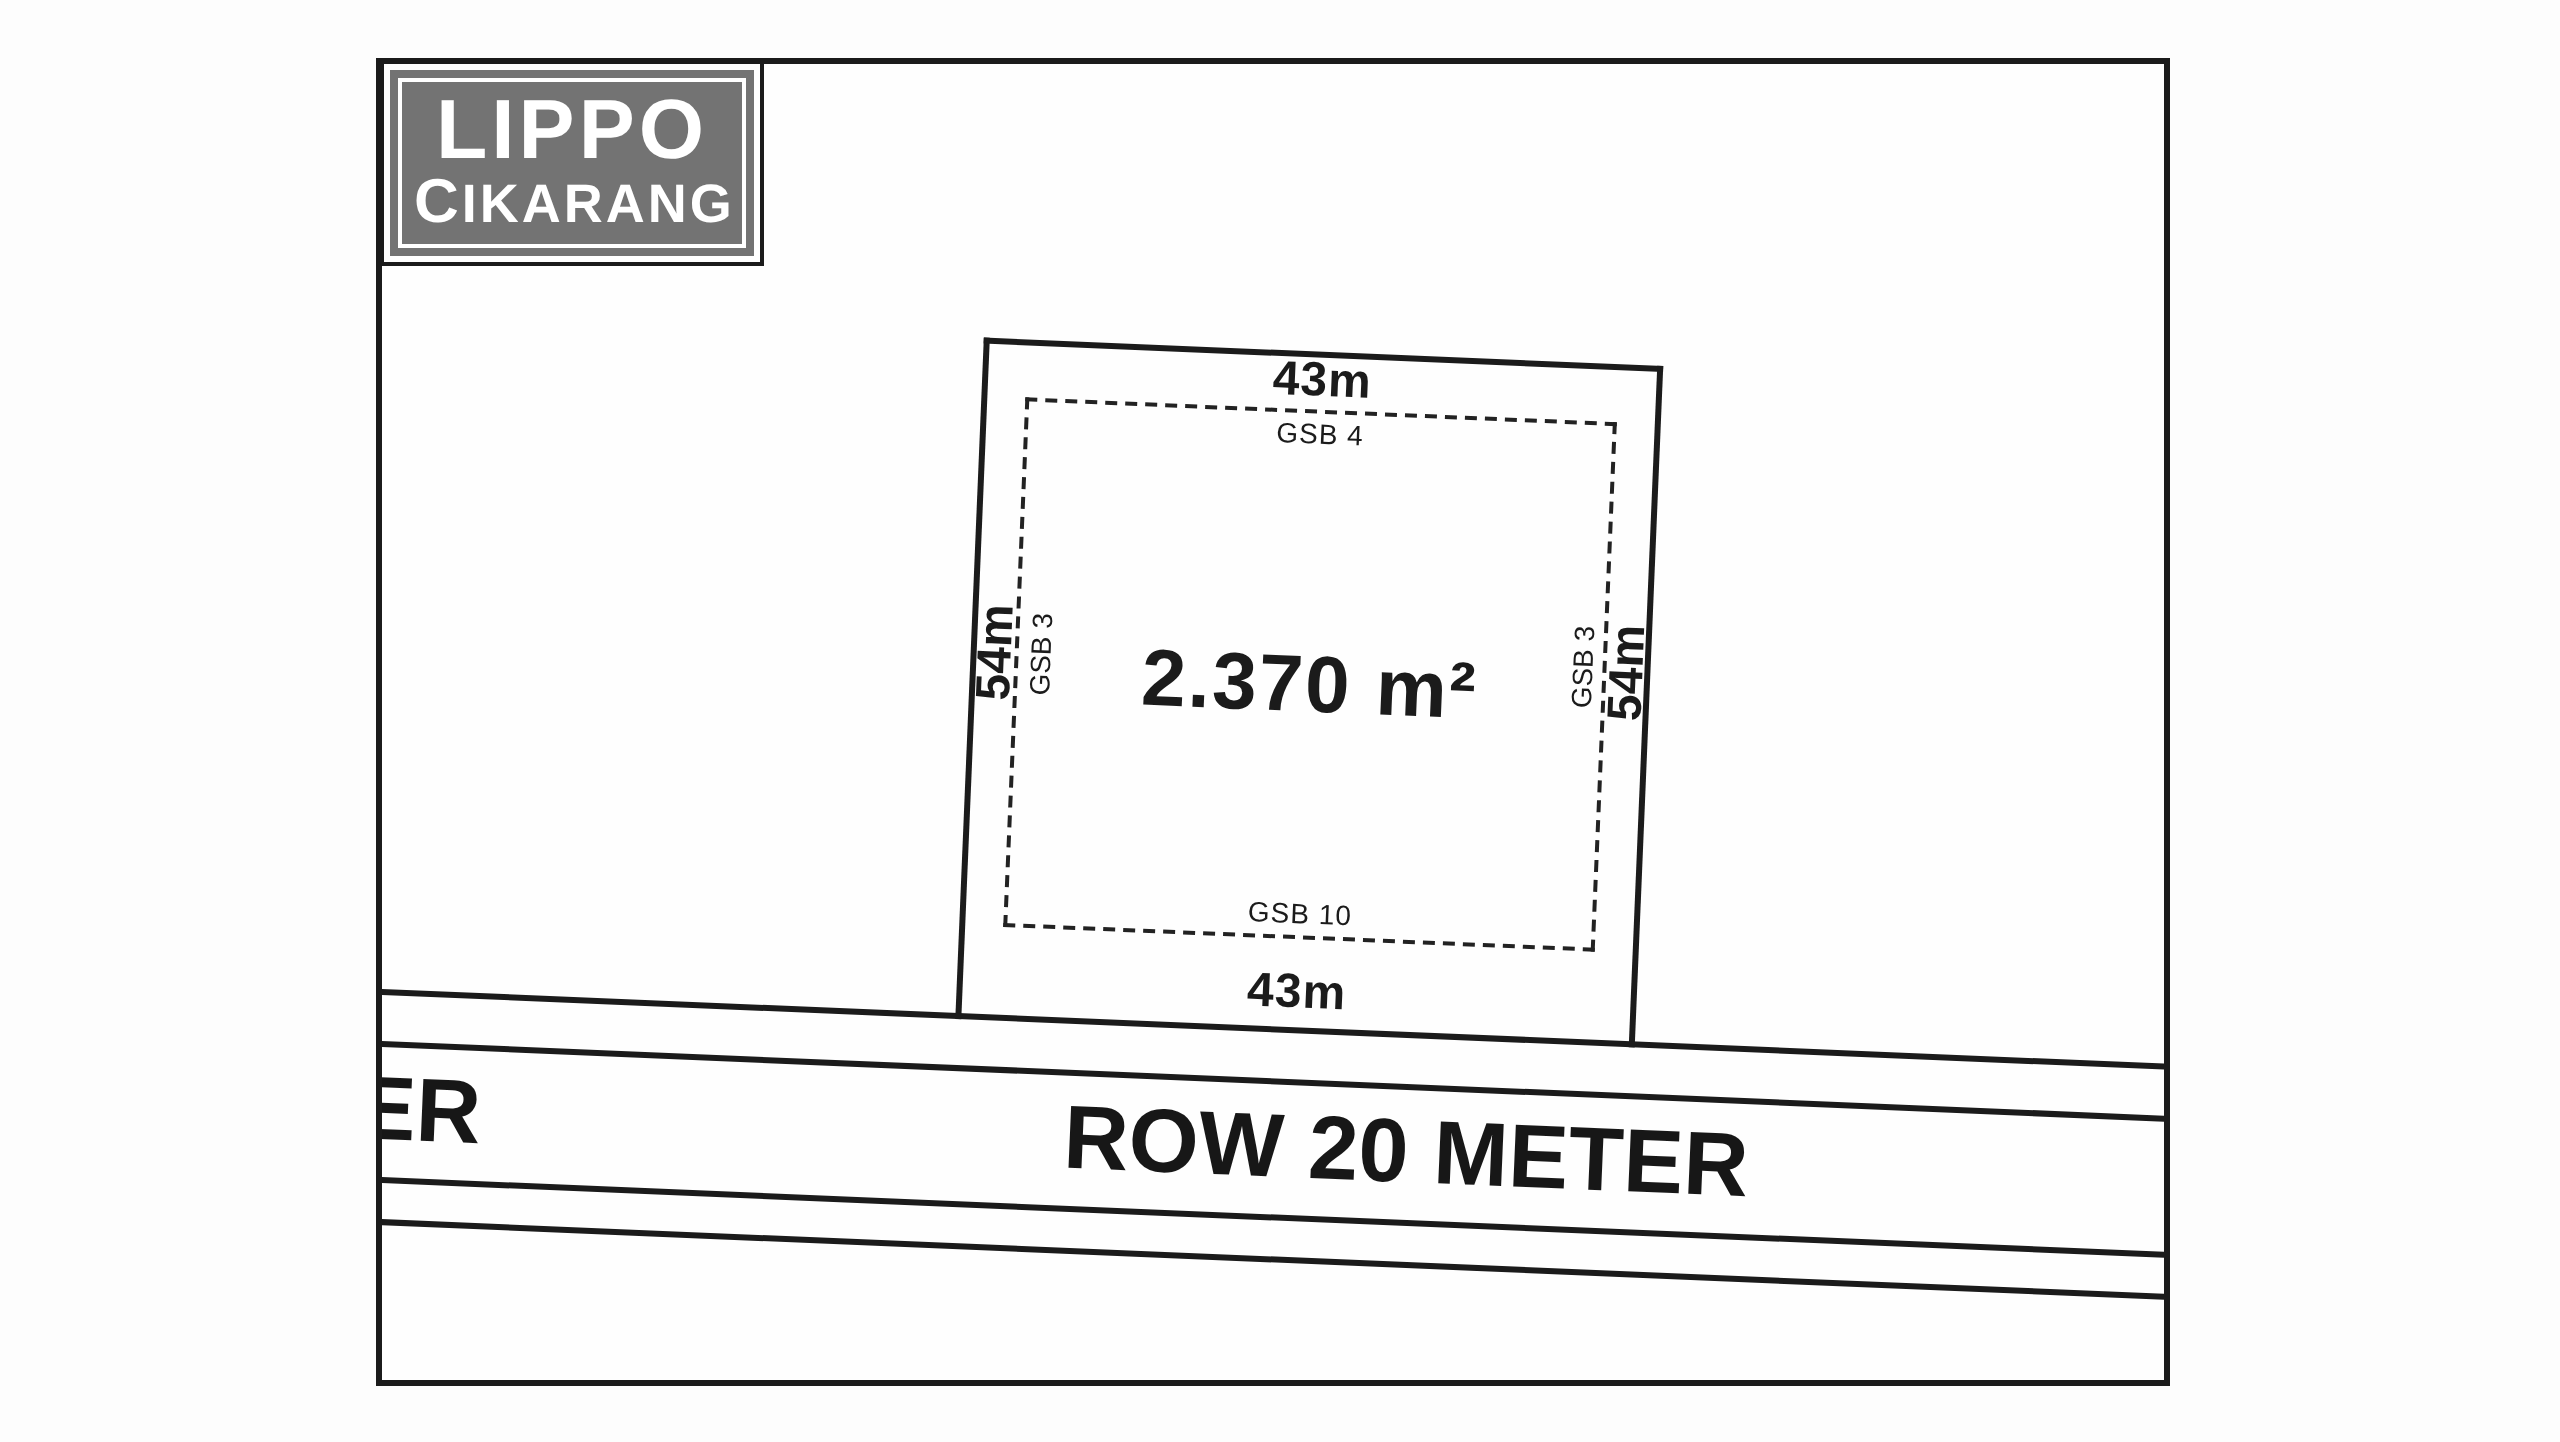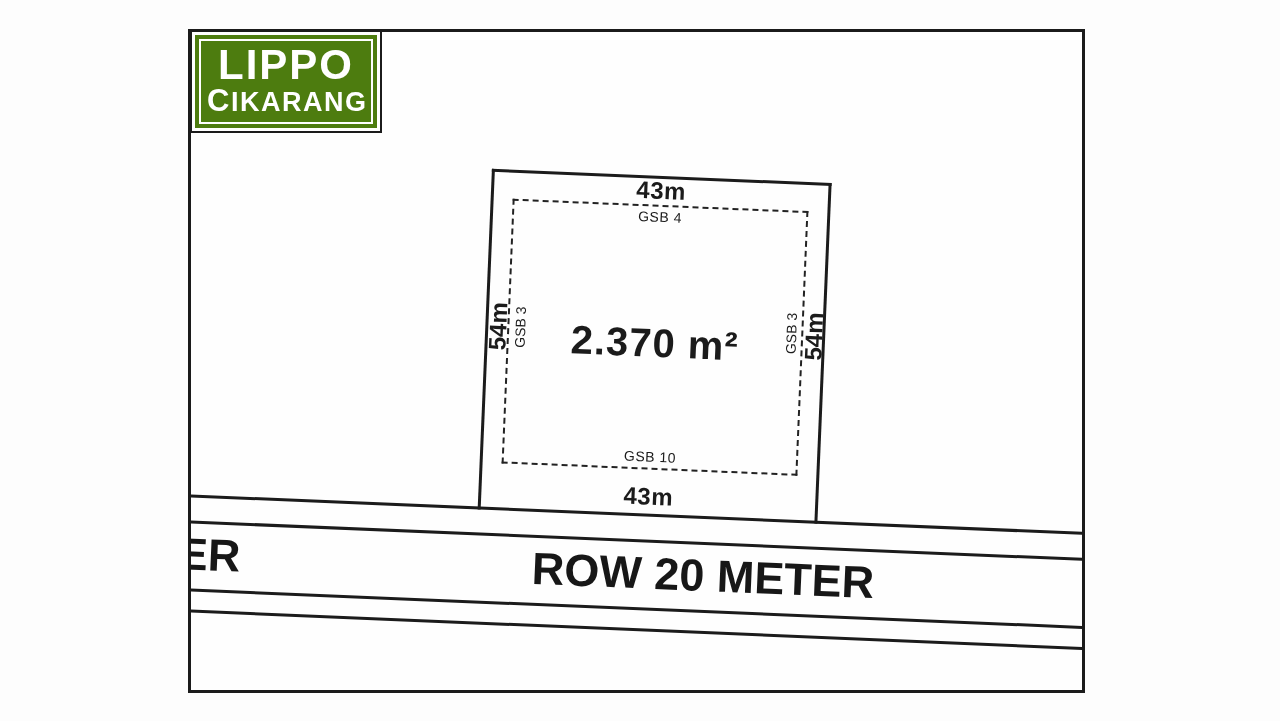--- a/index.html
+++ b/index.html
@@ -67,21 +67,21 @@
   .road-name-clipped {
     position:absolute; left:58px; top:541px; transform:translate(-100%,-50%);
     font-size:45px; font-weight:bold; white-space:nowrap; color:#171717;
   }
 
   
   .logo {
     position:absolute; left:190px; top:30px; width:192px;
     border:2px solid #1b1b1b; background:#ffffff; padding:3px;
   }
-  .logo-black { background:#4d7c0f; padding:4px; }
+  .logo-black { background:#737373; padding:4px; }
   .logo-inner { border:2px solid #ffffff; padding:2px 6px 6px; text-align:center; }
   .logo-line1 {
     color:#ffffff; font-weight:bold; font-size:42px; line-height:44px;
     letter-spacing:2px;
   }
   .logo-line2 {
     color:#ffffff; font-weight:bold; font-size:27px; line-height:28px;
     letter-spacing:1.5px;
     text-align:center;
   }

